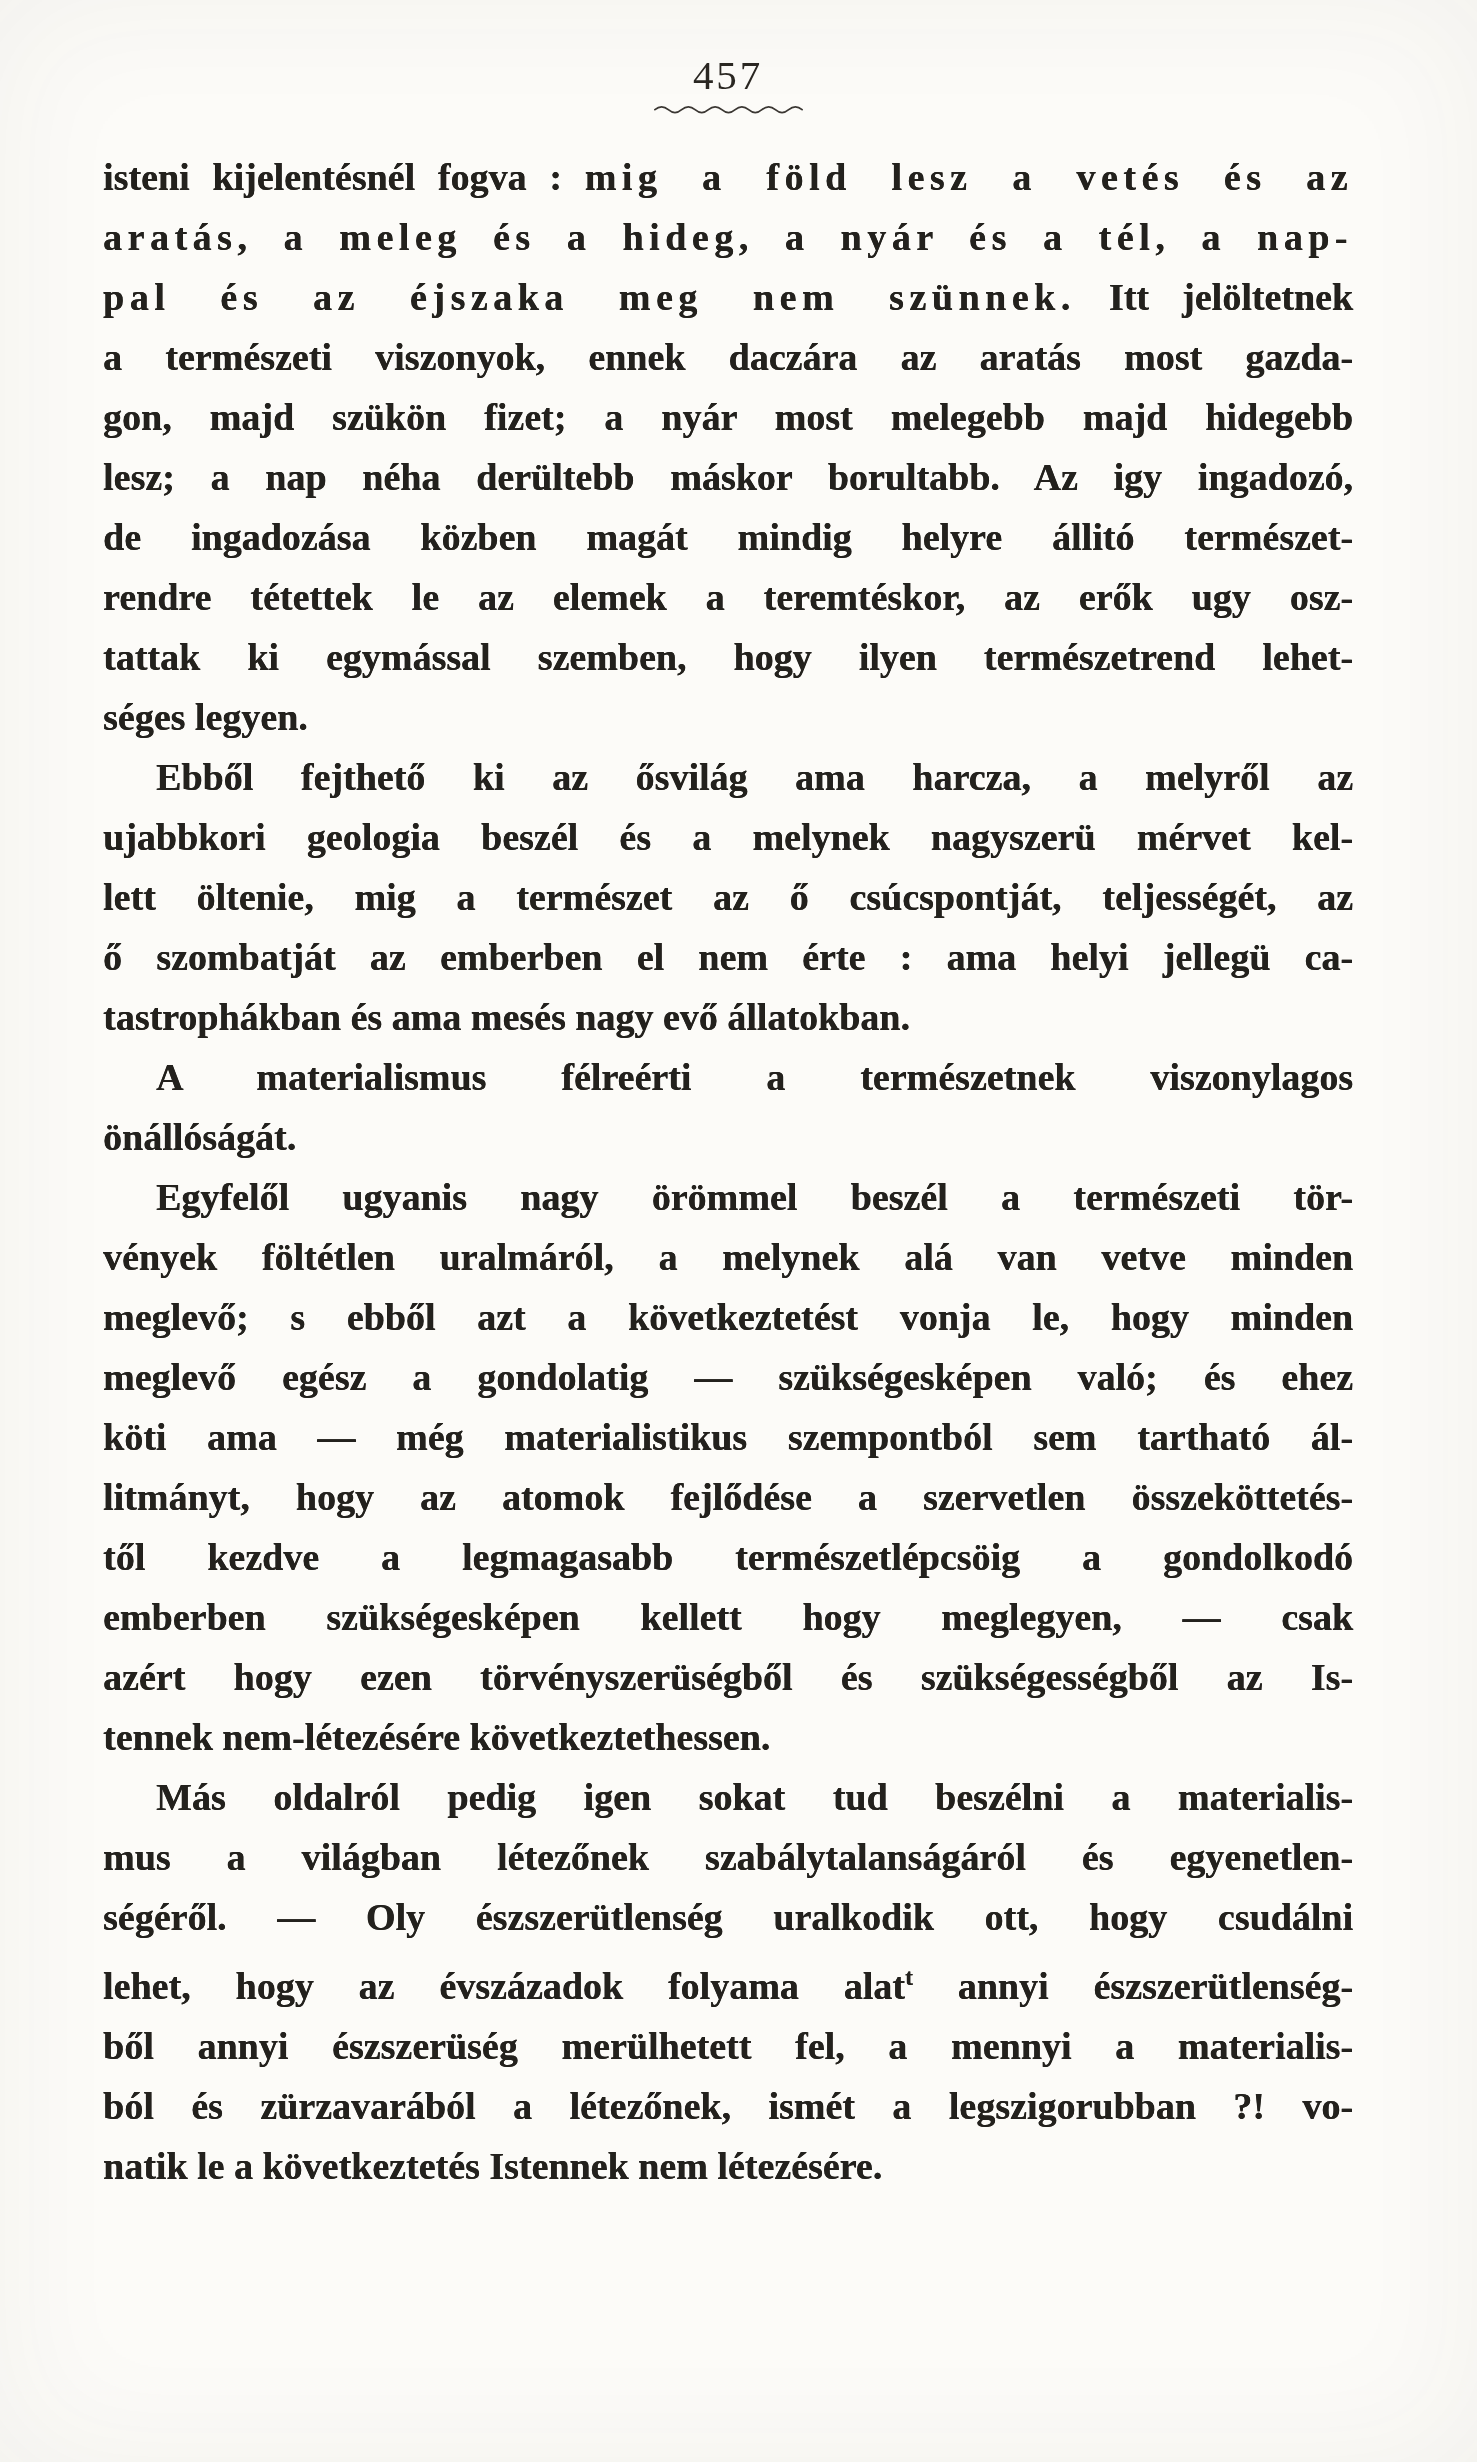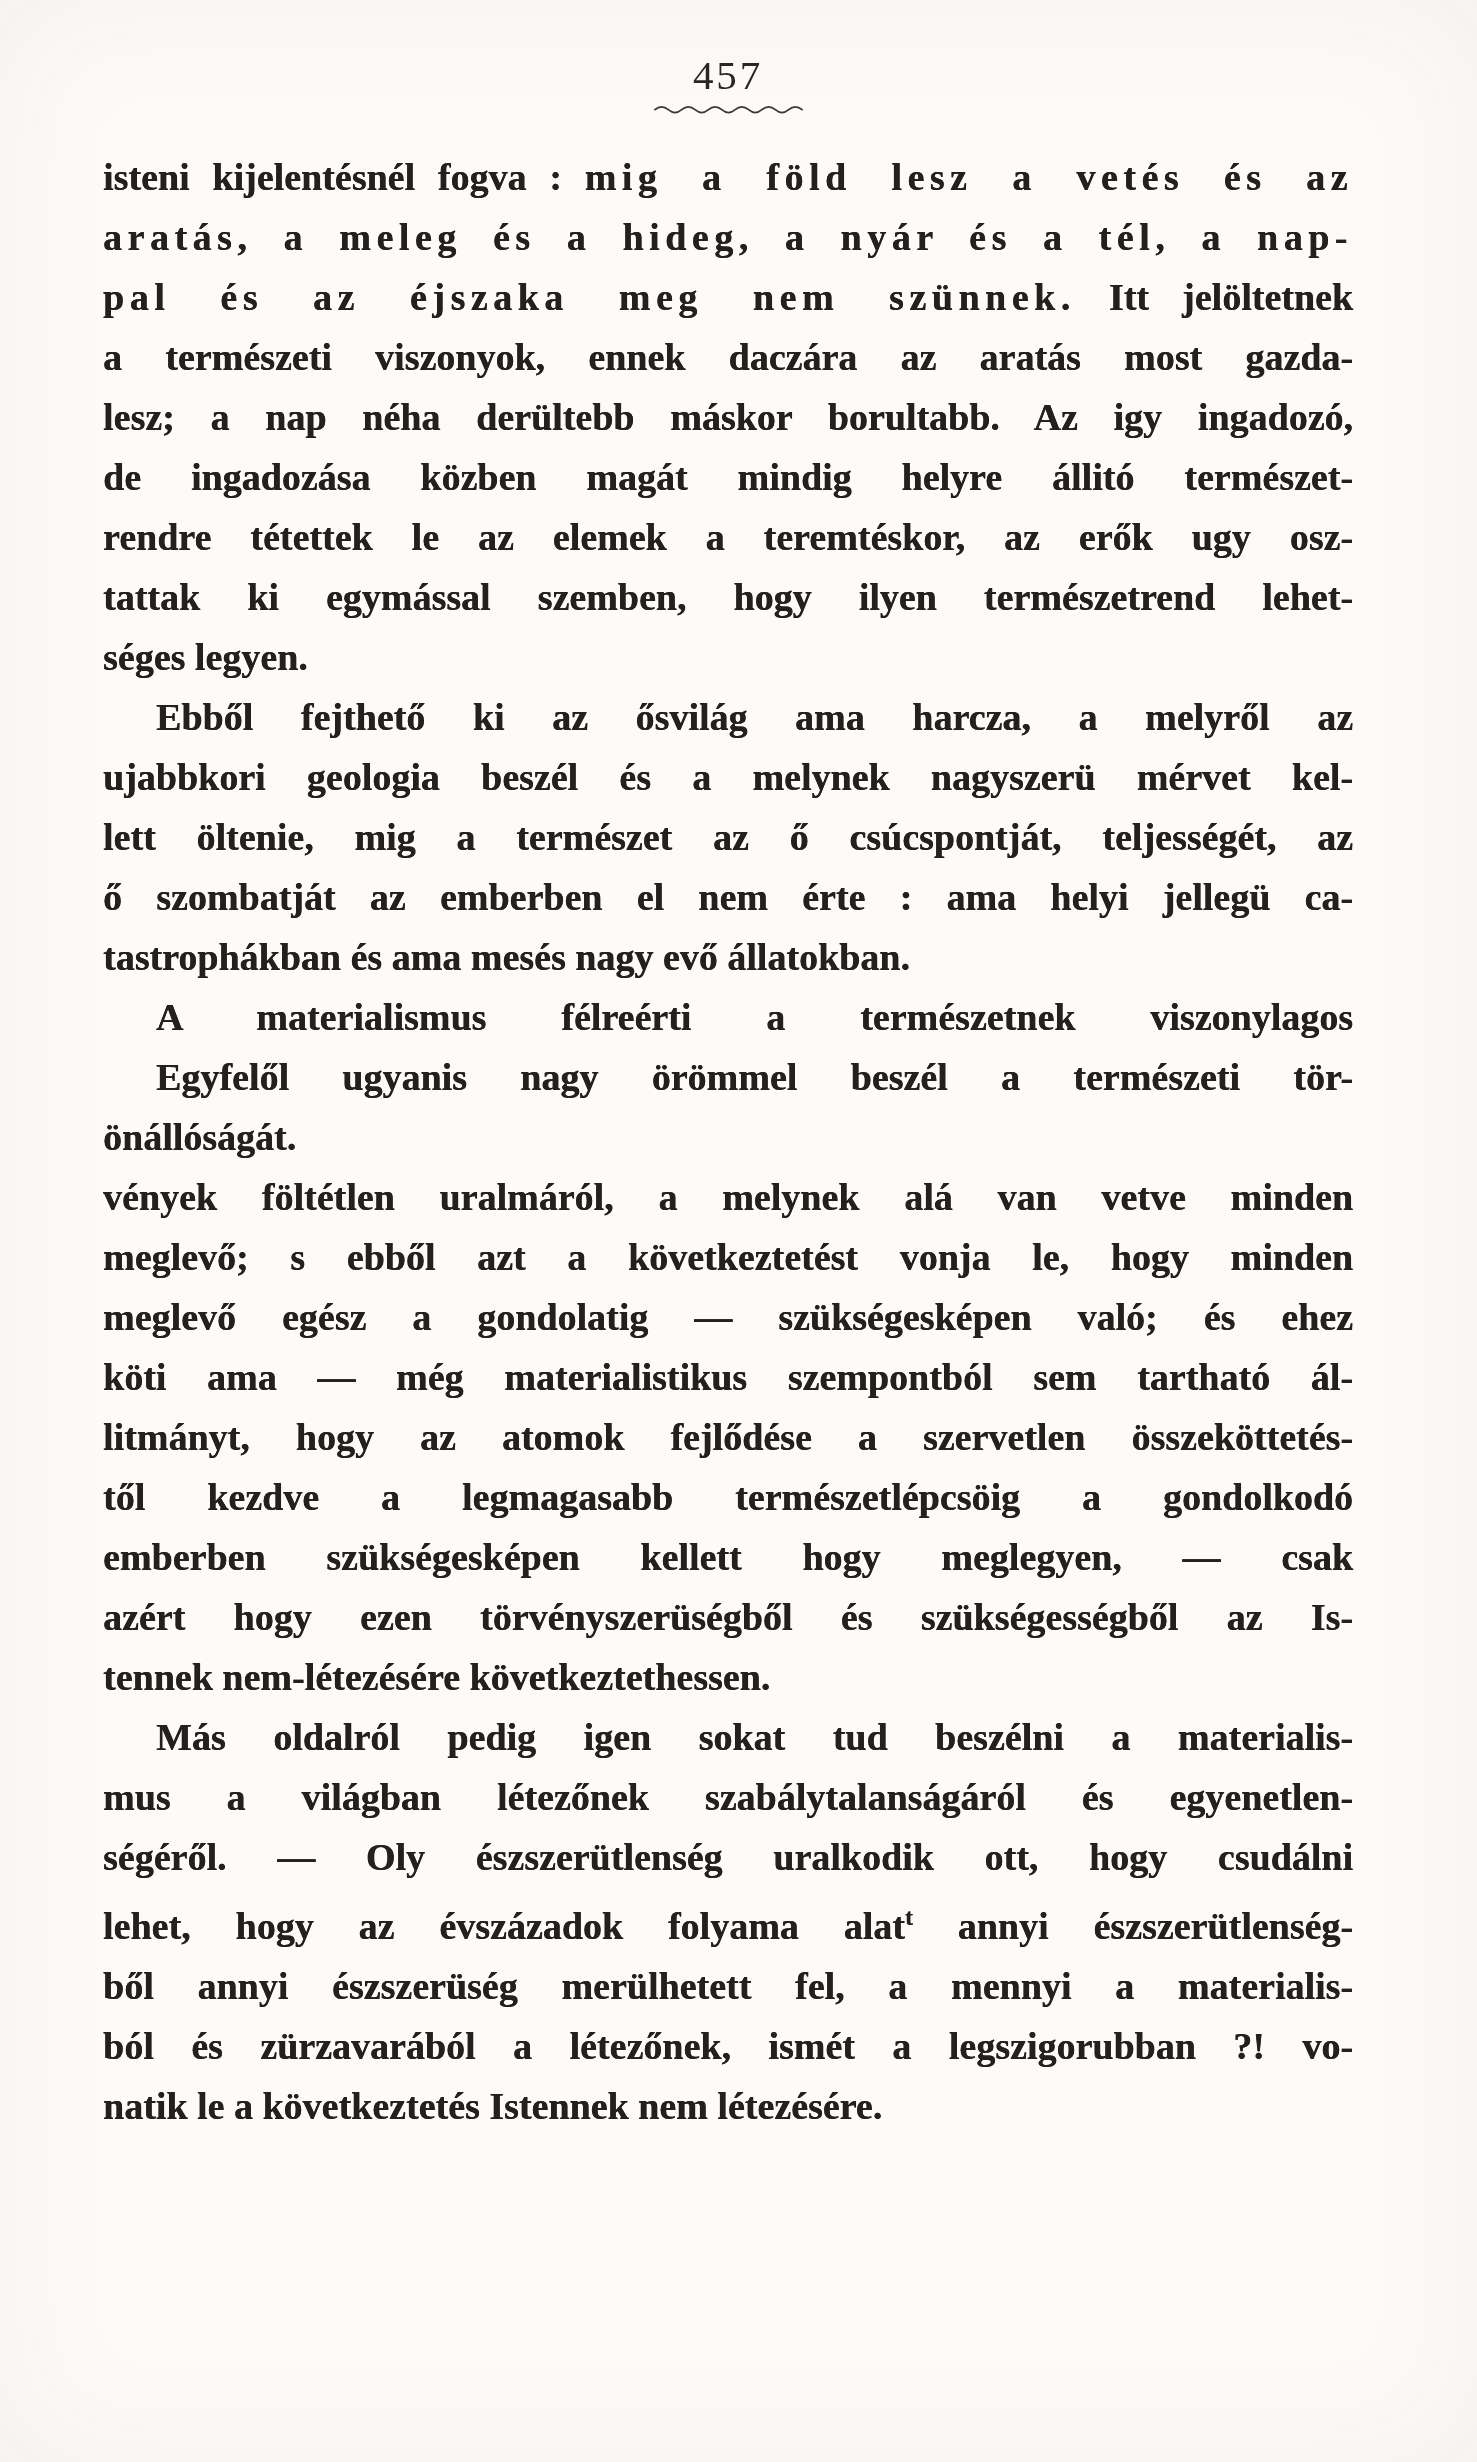--- a/index.html
+++ b/index.html
@@ -71,33 +71,34 @@
     <div class="page-number">457</div>
     <svg class="wavy" width="151" height="13.4" viewBox="0 0 158 14" aria-hidden="true">
       <path d="M2 8 Q9 2 16 8 T30 8 T44 8 T58 8 T72 8 T86 8 T100 8 T114 8 T128 8 T142 8 T156 8" fill="none" stroke="#3b3733" stroke-width="1.8" stroke-linecap="round"></path>
     </svg>
   </header>
   <main class="text-block">
       <div class="line"><span class="seg">isteni kijelentésnél fogva : </span><span class="seg spaced">mig a föld lesz a vetés és az</span></div>
       <div class="line"><span class="seg spaced">aratás, a meleg és a hideg, a nyár és a tél, a nap-</span></div>
       <div class="line"><span class="seg spaced">pal és az éjszaka meg nem szünnek.</span><span class="seg"> Itt jelöltetnek</span></div>
       <div class="line"><span class="seg">a természeti viszonyok, ennek daczára az aratás most gazda-</span></div>
+      <div class="line"><span class="seg">gon, majd szükön fizet; a nyár most melegebb majd hidegebb</span></div>
       <div class="line"><span class="seg">lesz; a nap néha derültebb máskor borultabb. Az igy ingadozó,</span></div>
       <div class="line"><span class="seg">de ingadozása közben magát mindig helyre állitó természet-</span></div>
       <div class="line"><span class="seg">rendre tétettek le az elemek a teremtéskor, az erők ugy osz-</span></div>
       <div class="line"><span class="seg">tattak ki egymással szemben, hogy ilyen természetrend lehet-</span></div>
       <div class="line para-end"><span class="seg">séges legyen.</span></div>
       <div class="line indent"><span class="seg">Ebből fejthető ki az ősvilág ama harcza, a melyről az</span></div>
       <div class="line"><span class="seg">ujabbkori geologia beszél és a melynek nagyszerü mérvet kel-</span></div>
       <div class="line"><span class="seg">lett öltenie, mig a természet az ő csúcspontját, teljességét, az</span></div>
       <div class="line"><span class="seg">ő szombatját az emberben el nem érte : ama helyi jellegü ca-</span></div>
       <div class="line para-end"><span class="seg">tastrophákban és ama mesés nagy evő állatokban.</span></div>
       <div class="line indent"><span class="seg">A materialismus félreérti a természetnek viszonylagos</span></div>
+      <div class="line para-end"><span class="seg">önállóságát.</span></div>
       <div class="line indent"><span class="seg">Egyfelől ugyanis nagy örömmel beszél a természeti tör-</span></div>
-      <div class="line para-end"><span class="seg">önállóságát.</span></div>
       <div class="line"><span class="seg">vények föltétlen uralmáról, a melynek alá van vetve minden</span></div>
       <div class="line"><span class="seg">meglevő; s ebből azt a következtetést vonja le, hogy minden</span></div>
       <div class="line"><span class="seg">meglevő egész a gondolatig — szükségesképen való; és ehez</span></div>
       <div class="line"><span class="seg">köti ama — még materialistikus szempontból sem tartható ál-</span></div>
       <div class="line"><span class="seg">litmányt, hogy az atomok fejlődése a szervetlen összeköttetés-</span></div>
       <div class="line"><span class="seg">től kezdve a legmagasabb természetlépcsöig a gondolkodó</span></div>
       <div class="line"><span class="seg">emberben szükségesképen kellett hogy meglegyen, — csak</span></div>
       <div class="line"><span class="seg">azért hogy ezen törvényszerüségből és szükségességből az Is-</span></div>
       <div class="line para-end"><span class="seg">tennek nem-létezésére következtethessen.</span></div>
       <div class="line indent"><span class="seg">Más oldalról pedig igen sokat tud beszélni a materialis-</span></div>

